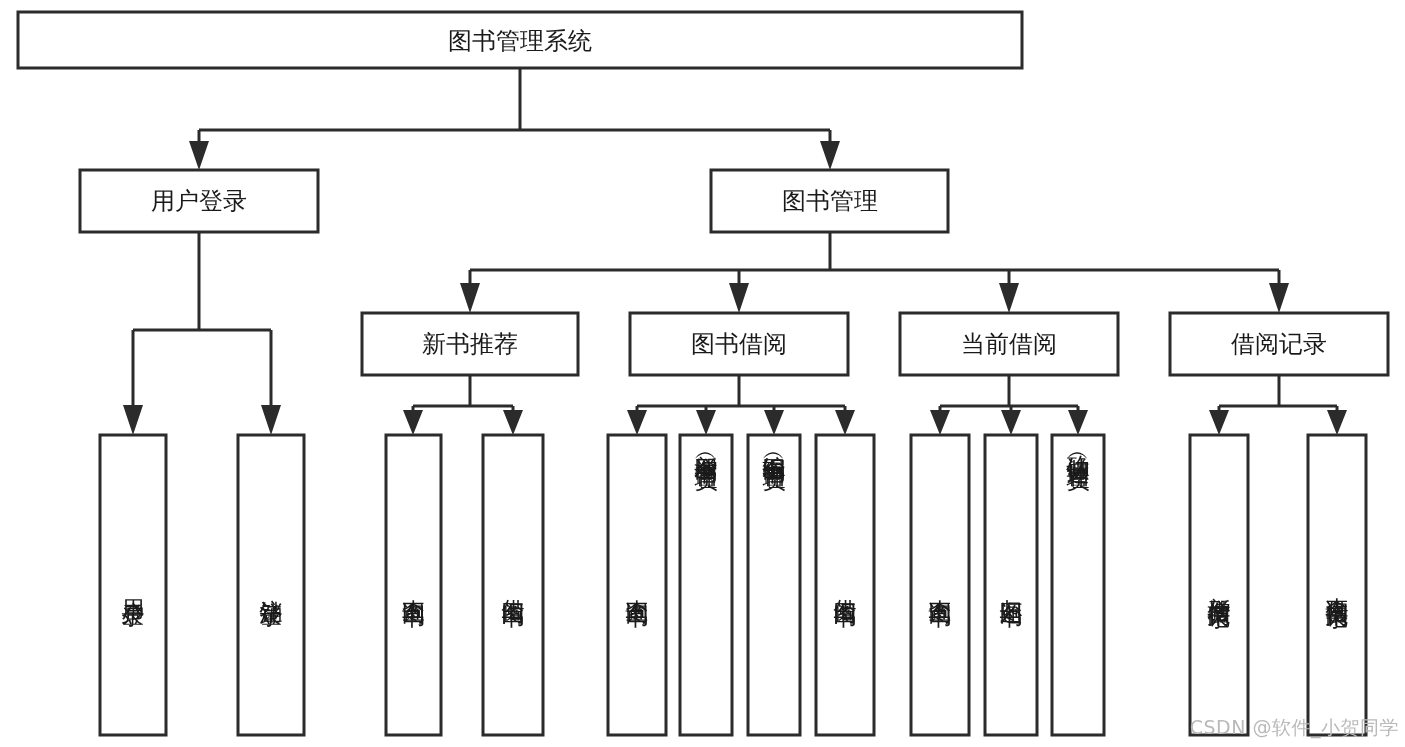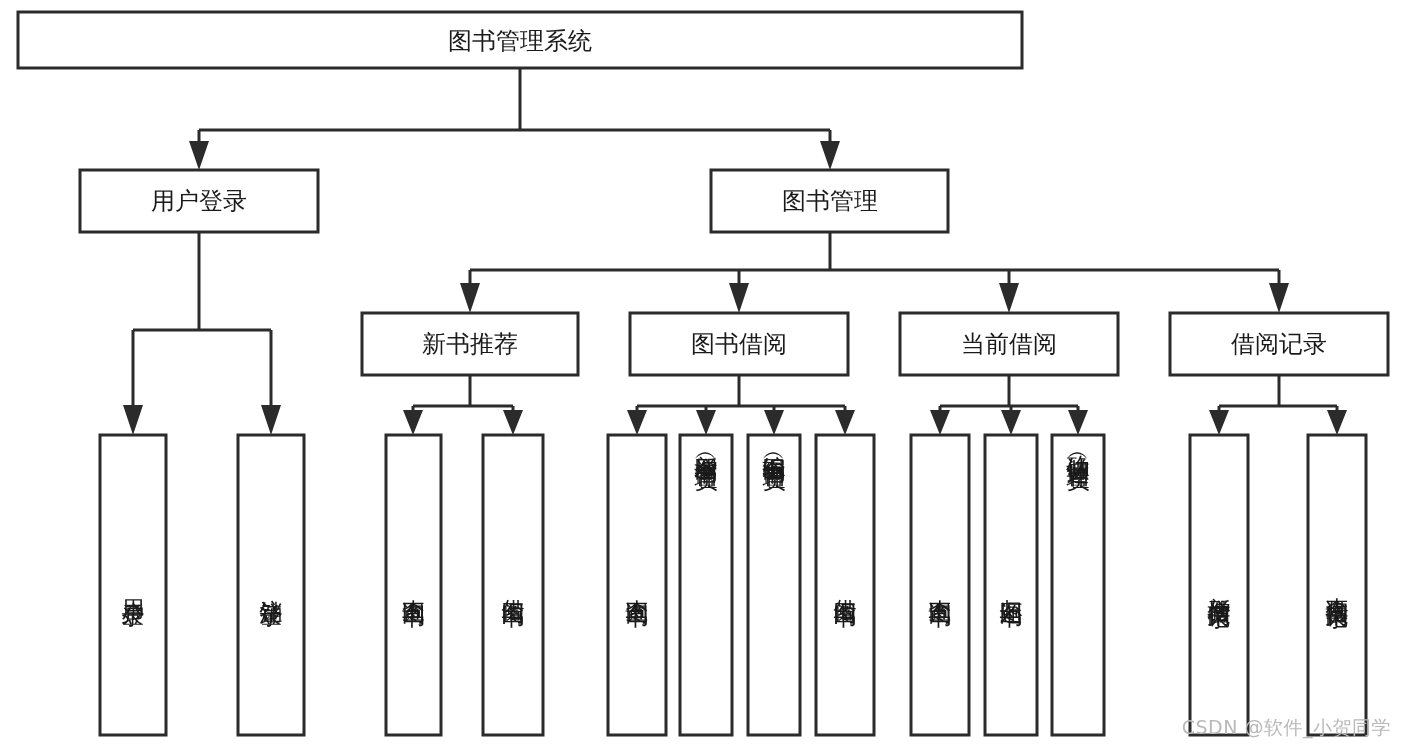--- a/index.html
+++ b/index.html
@@ -69,21 +69,21 @@
     font-family: "DejaVu Sans", "Liberation Sans", sans-serif;
     font-size: 23px;
     line-height: 1.18;
     letter-spacing: 2px;
     color: #1a1a1a;
     white-space: nowrap;
     text-align: center;
   }
   #watermark {
     position: absolute;
-    right: 14px;
+    right: 6px;
     bottom: 6px;
     font-family: "DejaVu Sans", "Liberation Sans", sans-serif;
     font-size: 19px;
     color: #b9b9b9;
     letter-spacing: 0.5px;
     white-space: nowrap;
     pointer-events: none;
   }
 </style>
 </head>

